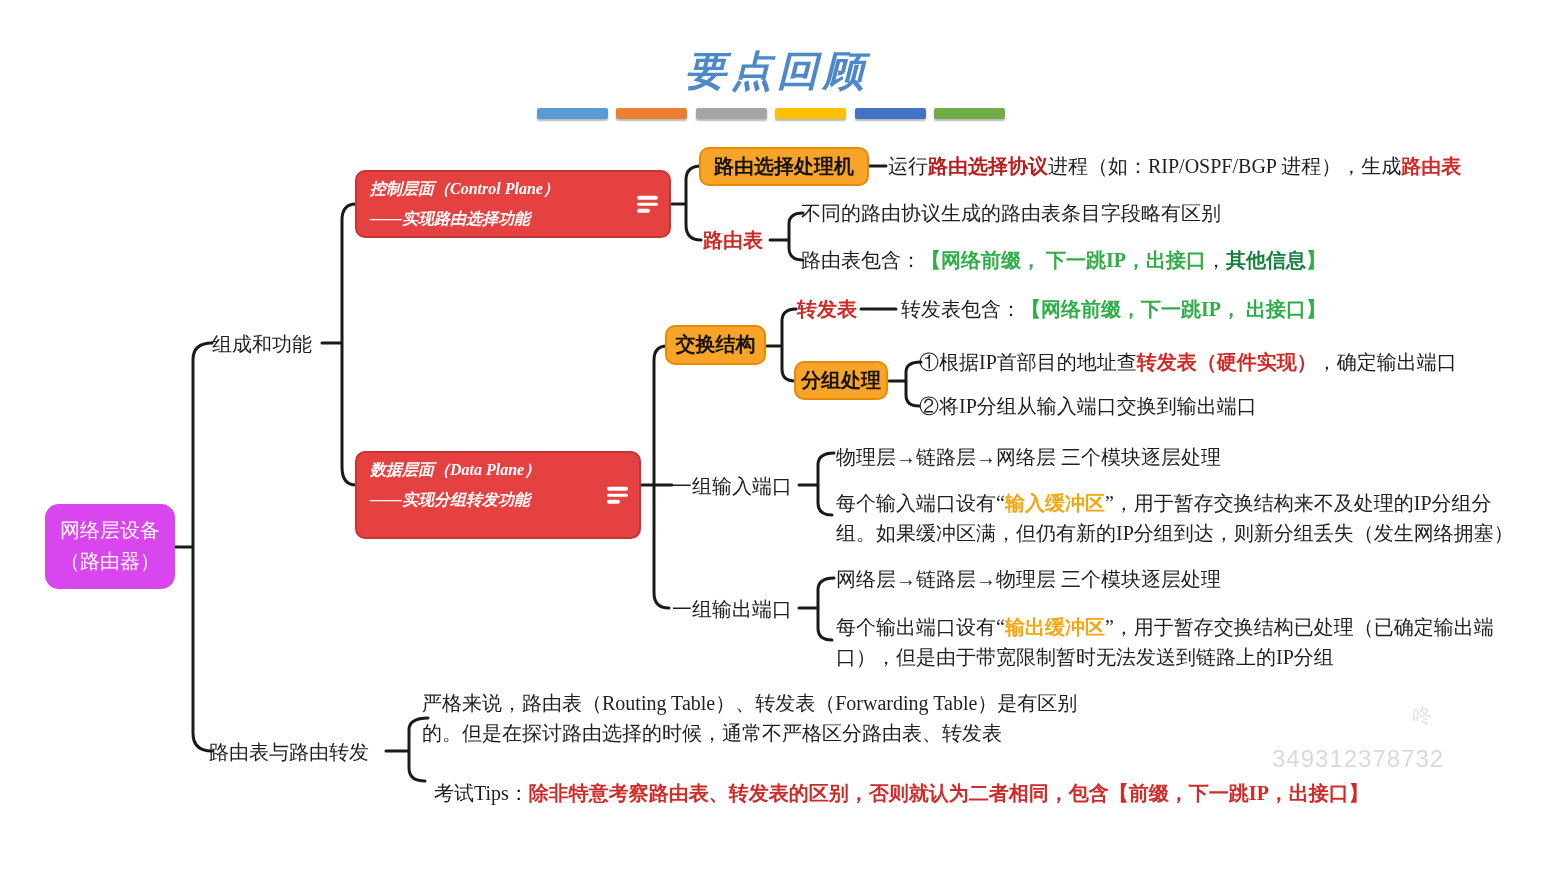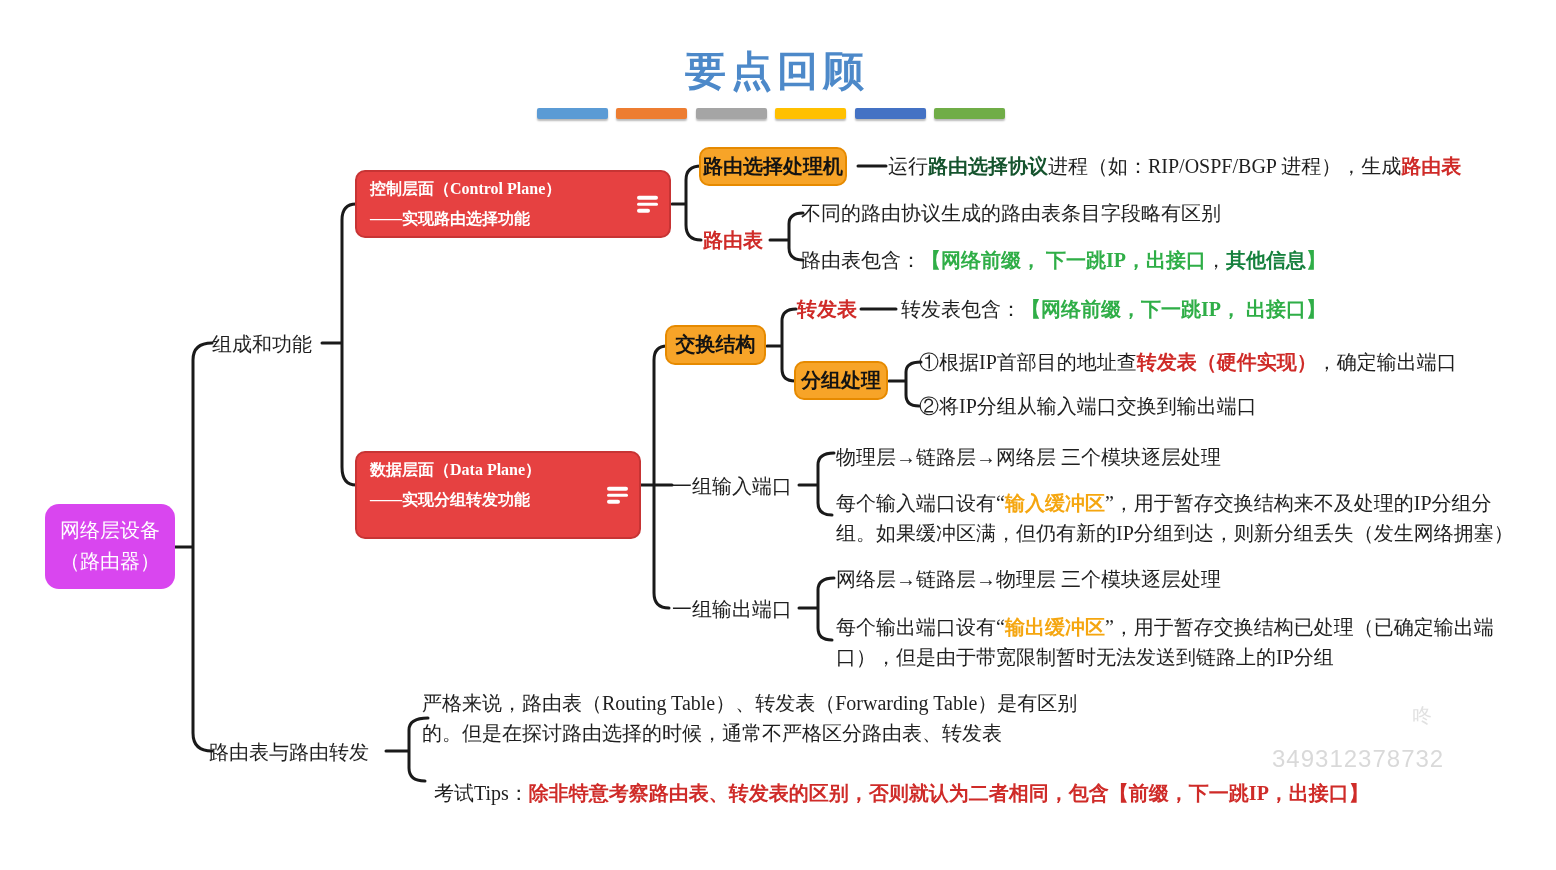--- a/index.html
+++ b/index.html
@@ -1,40 +1,40 @@
 <!DOCTYPE html>
 <html><head>
 <meta charset="utf-8">
 <style>
   html,body{margin:0;padding:0;background:#fff;}
   .canvas{position:relative;width:1556px;height:870px;background:#ffffff;overflow:hidden;
           font-family:"Liberation Sans","DejaVu Sans",sans-serif;color:#1f1f1f;}
   .abs{position:absolute;z-index:2;}
-  .serif{font-family:"Liberation Serif","DejaVu Serif",serif;}
+  .serif{font-family:"Liberation Serif","DejaVu Serif",serif;font-style:italic;}
   svg.lines{position:absolute;left:0;top:0;z-index:1;}
 
   .title{left:597px;top:44px;width:360px;text-align:center;font-size:41px;font-weight:bold;
          color:#4d89c9;letter-spacing:5px;white-space:nowrap;}
   .bar{top:108px;width:71px;height:11px;border-radius:2px;box-shadow:0 2px 2px rgba(0,0,0,.28);}
   .bar1{left:537px}.bar2{left:616px}.bar3{left:696px}.bar4{left:775px}.bar5{left:855px}.bar6{left:934px}
 
   .root-box{left:45px;top:504px;width:130px;height:85px;background:#d946ef;border-radius:14px;
             color:#fff;font-size:20px;text-align:center;line-height:31px;padding-top:11px;box-sizing:border-box;}
 
   .red-box{background:#e64141;border:2px solid #c73434;border-radius:10px;color:#fff;font-weight:bold;
            font-size:16px;line-height:30px;padding:2px 40px 0 13px;box-sizing:border-box;}
   .cp-box{left:355px;top:170px;width:316px;height:68px;}
   .dp-box{left:355px;top:451px;width:286px;height:88px;}
   .notes-icon{position:absolute;right:11px;top:50%;transform:translateY(-50%);width:21px;}
   .notes-icon i{display:block;background:#fff;height:3.5px;border-radius:2px;margin:3px 0;}
   .notes-icon i.s{width:13px;}
 
   .orange-box{background:#f7a428;border:2px solid #e68a00;border-radius:10px;color:#131313;
               font-weight:bold;font-size:20px;text-align:center;box-sizing:border-box;white-space:nowrap;}
-  .rsp-box{left:699px;top:147px;width:148px;height:39px;line-height:34px;}
+  .rsp-box{left:699px;top:147px;width:170px;height:39px;line-height:34px;}
   .sf-box{left:665px;top:325px;width:101px;height:40px;line-height:35px;}
   .pp-box{left:794px;top:361px;width:94px;height:39px;line-height:34px;}
 
   .node-label{font-size:20px;white-space:nowrap;color:#1f1f1f;}
   .l-comp{left:212px;top:331px;}
   .l-rvf{left:209px;top:739px;}
   .l-in{left:672px;top:473px;}
   .l-out{left:672px;top:596px;text-align:center;}
 
   .red-label{font-size:20px;font-weight:bold;color:#cf2b28;white-space:nowrap;}
@@ -53,21 +53,21 @@
   .t-in1{left:836px;top:445px;}
   .t-in2{left:836px;top:488px;}
   .t-out1{left:836px;top:567px;}
   .t-out2{left:836px;top:612px;}
   .t-rtf{left:422px;top:688px;}
   .t-tips{left:434px;top:769px;margin-top:12px;}
 
   span.g{color:#2fae47;font-weight:bold;}
   span.bl{color:#15803d;font-weight:bold;}
   span.rd{color:#cf2b28;font-weight:bold;}
-  span.pu{color:#14532d;font-weight:bold;}
+  span.pu{color:#b91c1c;font-weight:bold;}
   span.or{color:#f5a60f;font-weight:bold;}
 
   .wm-id{left:1272px;top:745px;font-size:24px;color:rgba(185,185,185,.55);letter-spacing:1px;}
   .wm-glyph{left:1412px;top:702px;font-size:20px;color:rgba(195,195,195,.5);}
 </style>
 </head>
 <body>
 
 <div class="canvas">
 

